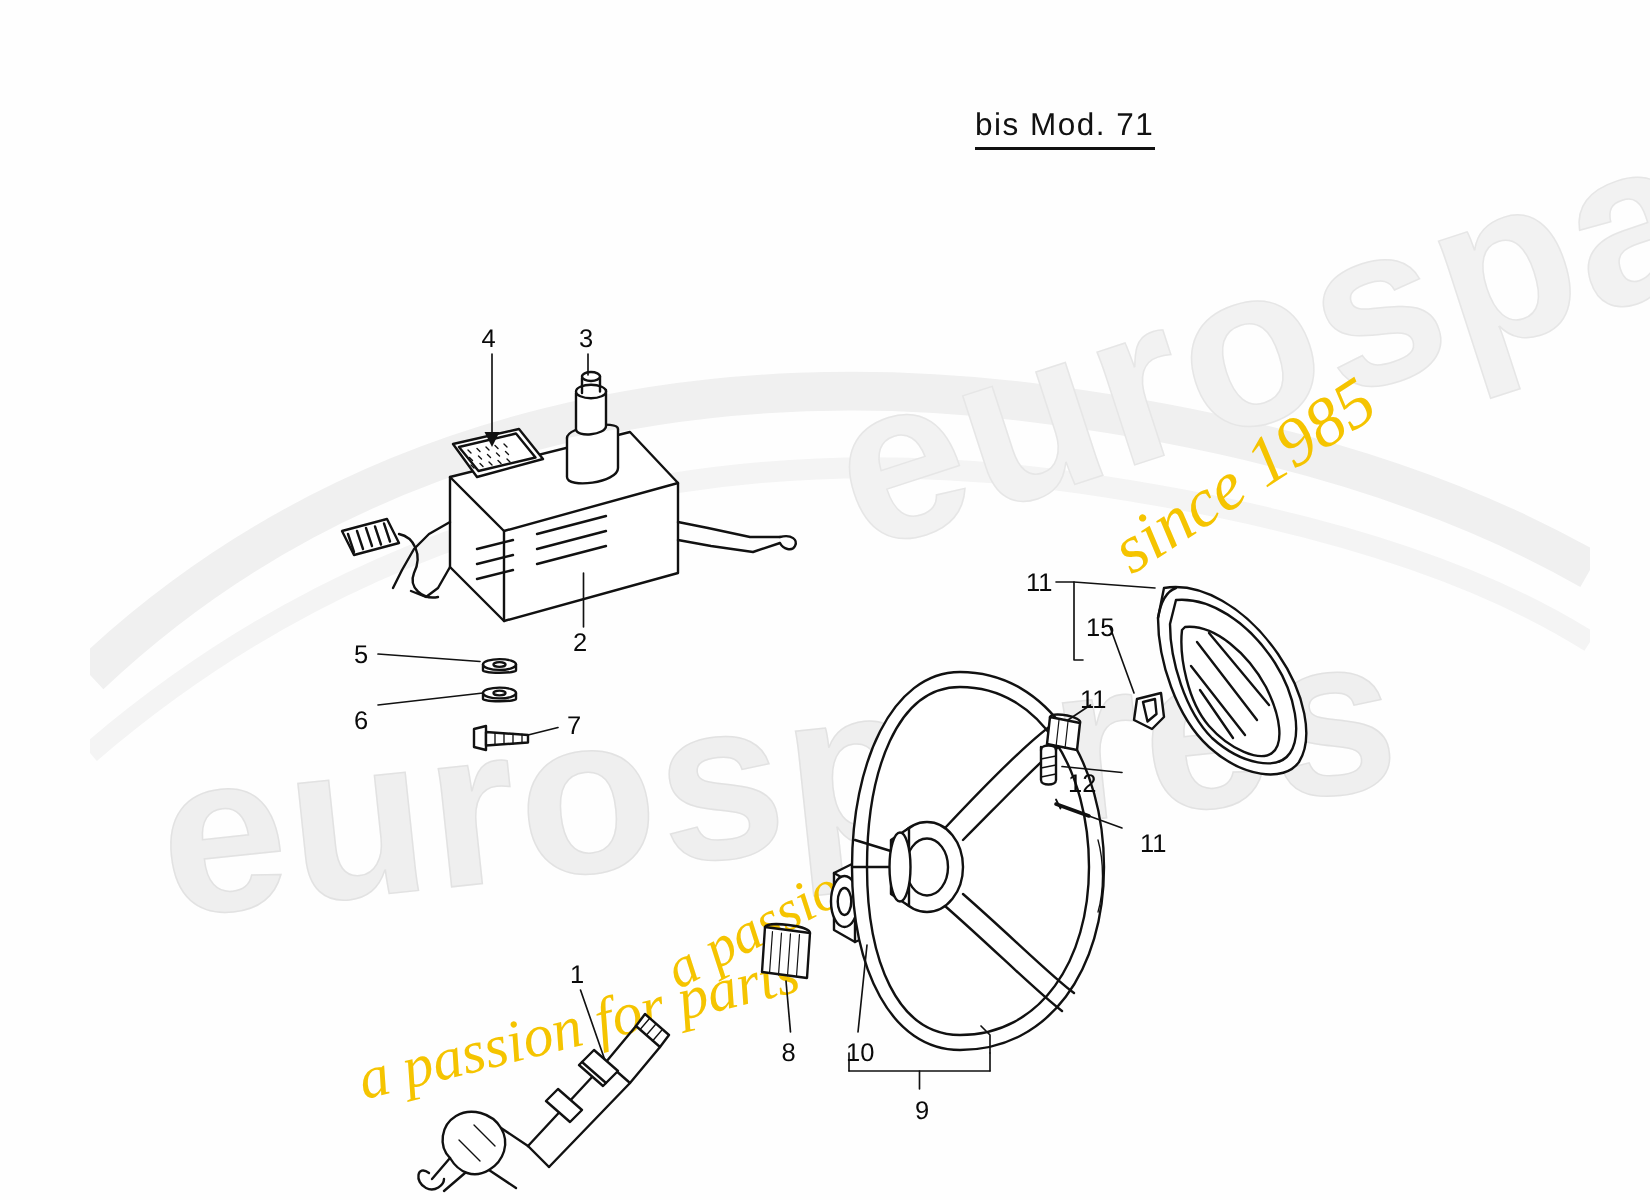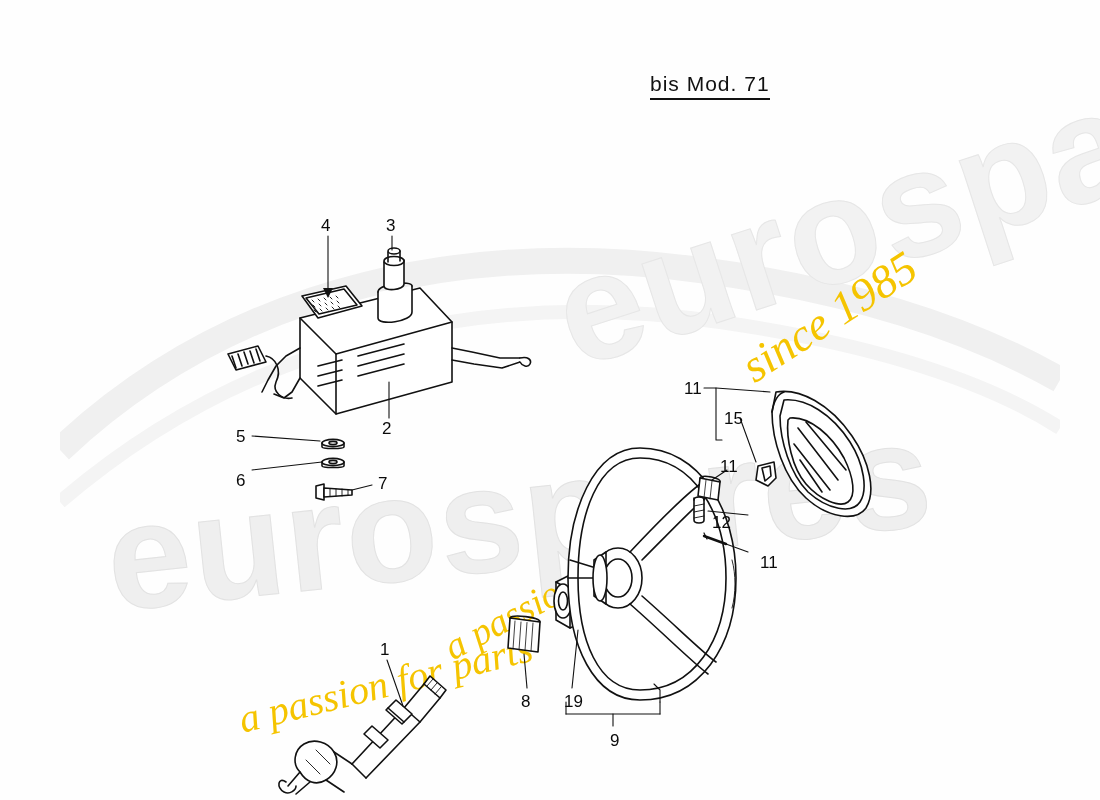--- a/index.html
+++ b/index.html
@@ -291,20 +291,20 @@
 
   <div class="label" style="left:380px;top:640px">1</div>
   <div class="label" style="left:382px;top:419px">2</div>
   <div class="label" style="left:386px;top:216px">3</div>
   <div class="label" style="left:321px;top:216px">4</div>
   <div class="label" style="left:236px;top:427px">5</div>
   <div class="label" style="left:236px;top:471px">6</div>
   <div class="label" style="left:378px;top:474px">7</div>
   <div class="label" style="left:521px;top:692px">8</div>
   <div class="label" style="left:610px;top:731px">9</div>
-  <div class="label" style="left:564px;top:692px">19</div>
+  <div class="label" style="left:564px;top:692px">10</div>
   <div class="label" style="left:760px;top:553px">11</div>
   <div class="label" style="left:712px;top:513px">12</div>
   <div class="label" style="left:720px;top:457px">11</div>
   <div class="label" style="left:684px;top:379px">11</div>
   <div class="label" style="left:724px;top:409px">15</div>
 
 </div>
 
 </body></html>

